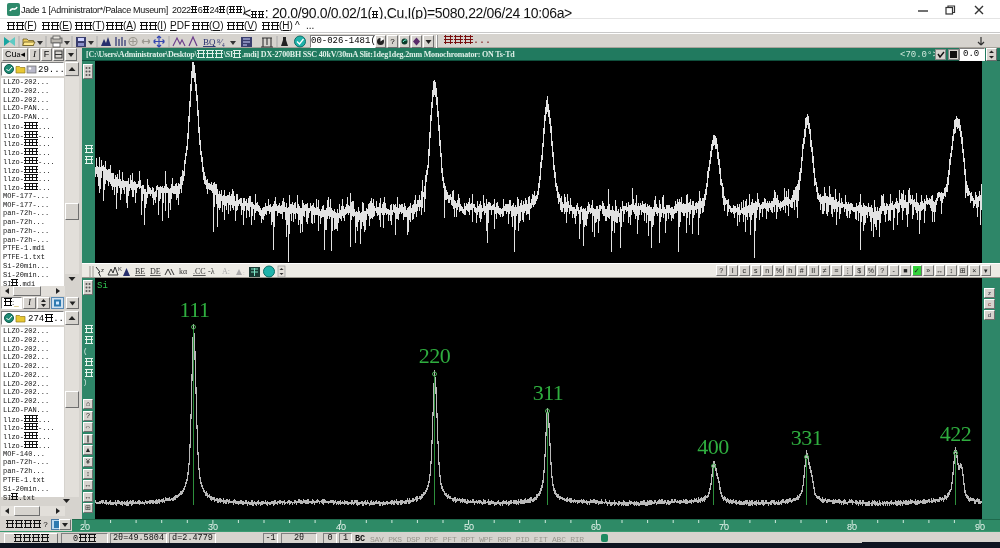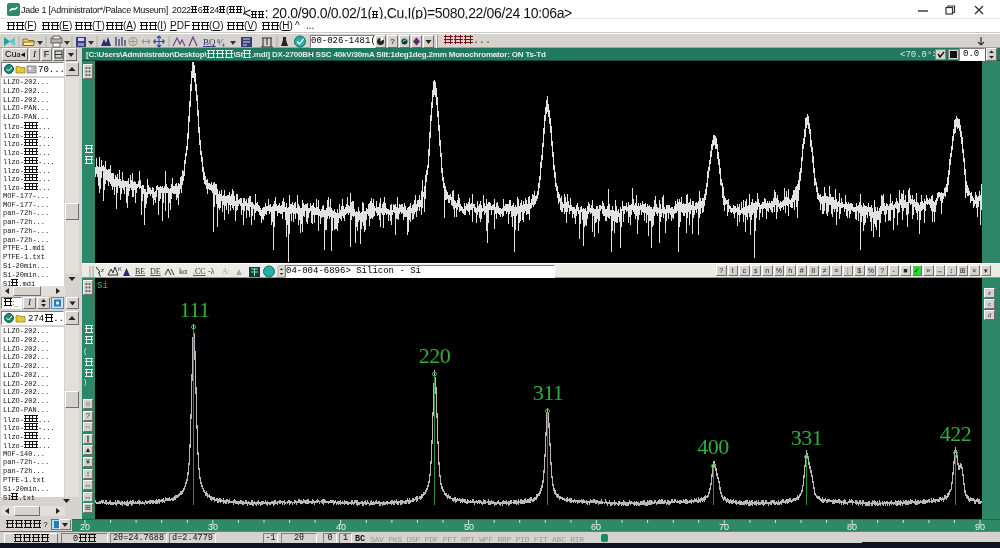--- a/index.html
+++ b/index.html
@@ -128,21 +128,21 @@
         <line x1="1" y1="5.5" x2="8" y2="5.5" stroke="#333"></line>
       </svg>
     </span>
  <span class="abs bevel" style="left:65px;top:0;width:12px;height:13px">
       <svg width="10" height="11">
         <path d="M2 4 h6 l-3 4 z" fill="#222"></path>
       </svg>
     </span>
 </div>
 <div class="abs" style="left:82px;top:48px;width:918px;height:13px;background:#217a5f;border-bottom:1px solid #0f4f3c">
- <div class="abs" style="left:4px;top:2px;font-size:8px;letter-spacing:-.18px;font-family:Liberation Sans, sans-serif;font-weight:bold;color:#dff0e8;white-space:nowrap">[C:\Users\Administrator\Desktop\<i class="k k8"></i><i class="k k8"></i><i class="k k8"></i>\SI<i class="k k8"></i>.mdi] DX-2700BH SSC 40kV/30mA Slit:1deg1deg.2mm Monochromator: ON Ts-Td</div>
+ <div class="abs" style="left:4px;top:2px;font-size:8px;letter-spacing:-.18px;font-family:Liberation Serif, serif;font-weight:bold;color:#dff0e8;white-space:nowrap">[C:\Users\Administrator\Desktop\<i class="k k8"></i><i class="k k8"></i><i class="k k8"></i>\SI<i class="k k8"></i>.mdi] DX-2700BH SSC 40kV/30mA Slit:1deg1deg.2mm Monochromator: ON Ts-Td</div>
  <div class="abs" style="left:818px;top:2px;font-size:9px;font-family:'Liberation Mono',monospace;color:#cfe8dc">&lt;70.0°&gt;</div>
  <span class="abs" style="left:853px;top:1px;width:11px;height:11px;background:#d6d3ce;border:1px solid #888">
       <svg width="9" height="9">
         <path d="M2 4 l2 3 4-5" stroke="#111" stroke-width="1.4" fill="none"></path>
       </svg>
     </span>
  <span class="abs" style="left:866px;top:1px;width:11px;height:11px;background:#d6d3ce;border:1px solid #888">
       <svg width="9" height="9">
         <rect x="1" y="1" width="7" height="7" fill="#111"></rect>
       </svg>
@@ -157,21 +157,21 @@
 
 <div class="abs" style="left:0;top:61px;width:82px;height:469px;background:#d6d3ce">
  <div class="abs sunk" style="left:1px;top:1px;width:63px;height:14px;background:#fff;white-space:nowrap;overflow:hidden">
    <svg width="62" height="12" style="vertical-align:top">
         <circle cx="7" cy="6" r="4.5" fill="#1e8a74" stroke="#0c5a4a"></circle>
         <path d="M4.5 6 l2 2 3.5-4" stroke="#fff" fill="none"></path>
         <path d="M14 3.5 h3.5 l1 1h4.5 v5.5 h-9z" fill="#e8c832" stroke="#907818" stroke-width=".7"></path>
         <rect x="25" y="3" width="9" height="7" fill="#b8b8c8" stroke="#666" stroke-width=".7"></rect>
         <circle cx="28" cy="5.5" r="1.2" fill="#fff"></circle>
       </svg>
-   <span class="abs" style="left:36px;top:2px;font-size:9px;font-family:'Liberation Mono',monospace">70...</span>
+   <span class="abs" style="left:36px;top:2px;font-size:9px;font-family:'Liberation Mono',monospace">29...</span>
  </div>
  <span class="abs bevel" style="left:65px;top:1px;width:14px;height:14px;text-align:center">
       <svg width="12" height="12">
         <path d="M6 4 l3.5 4 h-7 z" fill="#222"></path>
       </svg>
     </span>
  <div class="abs" style="left:1px;top:17px;width:63px;height:210px;background:#fff;font-size:7px;font-family:'Liberation Mono',monospace;color:#111;padding-left:2px">
    <div class="li">LLZO-202...</div>
       <div class="li">LLZO-202...</div>
       <div class="li">LLZO-202...</div>
@@ -343,21 +343,20 @@
   <text x="126" y="10" font-size="8" font-family="Liberation Serif" fill="#333">-λ</text>
   <text x="140" y="10" font-size="8" font-family="Liberation Serif" fill="#aaa">A:</text>
   <path d="M154 11 l3-6 3 6z" fill="#aaa"></path>
       <text x="161" y="11" font-size="6" fill="#aaa">:</text>
   <rect x="167" y="3" width="11" height="10" fill="#1a3a34"></rect>
       <path d="M169 5 h7 M169 8 h7 M172.5 4 v8" stroke="#7fe8c8" stroke-width="1"></path>
   <circle cx="187" cy="7.5" r="5.5" fill="#20b2aa" stroke="#0e6e66"></circle>
   <rect x="196" y="2" width="7" height="11" fill="#e4e1da" stroke="#999" stroke-width=".7"></rect>
       <path d="M199.5 4 l2 2 h-4z M199.5 11 l-2-2 h4z" fill="#333"></path>
  </svg>
- <div class="abs sunk" style="left:203px;top:1px;width:270px;height:13px;background:#fff;font-size:9px;font-family:'Liberation Mono',monospace;line-height:11px;color:#000;white-space:nowrap;overflow:hidden">04-004-6896&gt; Silicon - Si</div>
  <div class="abs" style="left:634px;top:1px;white-space:nowrap"><span class="mb">?</span><span class="mb">I</span><span class="mb">c</span><span class="mb">s</span><span class="mb">n</span><span class="mb">%</span><span class="mb">h</span><span class="mb">#</span><span class="mb">II</span><span class="mb">≠</span><span class="mb">≡</span><span class="mb">⋮</span><span class="mb">$</span><span class="mb">%</span><span class="mb">?</span><span class="mb">-</span><span class="mb">■</span><span class="mb" style="background:#35d23c">✓</span><span class="mb">»</span><span class="mb">↔</span><span class="mb">↕</span><span class="mb">⊞</span><span class="mb">×</span><span class="mb">▾</span></div>
 </div>
 
 <div class="abs" style="left:82px;top:278px;width:13px;height:241px;background:#2e8668">
  <span class="abs bevel" style="left:1px;top:2px;width:10px;height:15px">
       <svg width="8" height="13">
         <circle cx="2.5" cy="3" r="1" fill="#555"></circle>
         <circle cx="5.5" cy="3" r="1" fill="#555"></circle>
         <circle cx="2.5" cy="6.5" r="1" fill="#555"></circle>
         <circle cx="5.5" cy="6.5" r="1" fill="#555"></circle>
@@ -459,21 +458,21 @@
       <text x="596" y="10" text-anchor="middle" font-family="Liberation Sans" font-size="9" fill="#e8f5ee">60</text>
       <text x="724" y="10" text-anchor="middle" font-family="Liberation Sans" font-size="9" fill="#e8f5ee">70</text>
       <text x="852" y="10" text-anchor="middle" font-family="Liberation Sans" font-size="9" fill="#e8f5ee">80</text>
       <text x="980" y="10" text-anchor="middle" font-family="Liberation Sans" font-size="9" fill="#e8f5ee">90</text>
     </svg>
 </div>
 
 <div class="abs" style="left:0;top:531px;width:1000px;height:12px;background:#d6d3ce;border-top:1px solid #3a9a72;font-family:'Liberation Mono',monospace;font-size:8.5px;color:#111">
  <span class="abs bevel" style="left:4px;top:1px;width:54px;height:11px;text-align:center;line-height:9px;font-weight:bold"><i class="k k8"></i><i class="k k8"></i><i class="k k8"></i><i class="k k8"></i></span>
  <span class="abs sunk" style="left:61px;top:1px;width:47px;height:11px;text-align:center;line-height:9px">0<i class="k k8"></i><i class="k k8"></i></span>
- <span class="abs sunk" style="left:110px;top:1px;width:57px;height:11px;text-align:center;line-height:9px">2θ=24.7688</span>
+ <span class="abs sunk" style="left:110px;top:1px;width:57px;height:11px;text-align:center;line-height:9px">2θ=49.5804</span>
  <span class="abs sunk" style="left:169px;top:1px;width:47px;height:11px;text-align:center;line-height:9px">d=2.4779</span>
  <span class="abs sunk" style="left:219px;top:13px;width:42px;height:11px;text-align:left;line-height:9px">I=6907</span>
  <span class="abs sunk" style="left:263px;top:1px;width:15px;height:11px;text-align:center;line-height:9px">-1</span>
  <span class="abs sunk" style="left:281px;top:1px;width:36px;height:11px;text-align:center;line-height:9px">2θ</span>
  <span class="abs sunk" style="left:323px;top:1px;width:14px;height:11px;text-align:center;line-height:9px">0</span>
  <span class="abs sunk" style="left:339px;top:1px;width:13px;height:11px;text-align:center;line-height:9px">1</span>
  <span class="abs" style="left:355px;top:2px;font-weight:bold">BC</span>
  <span class="abs" style="left:370px;top:2.5px;font-size:8px;letter-spacing:-.25px;color:#9a978f">SAV&nbsp;PKS&nbsp;DSP&nbsp;PDF&nbsp;PFT&nbsp;RPT&nbsp;WPF&nbsp;RRP&nbsp;PID&nbsp;FIT&nbsp;ABC&nbsp;RIR</span>
  <span class="abs" style="left:601px;top:2px;width:7px;height:8px;background:#1d8a62;border-radius:2px"></span>
 </div>

